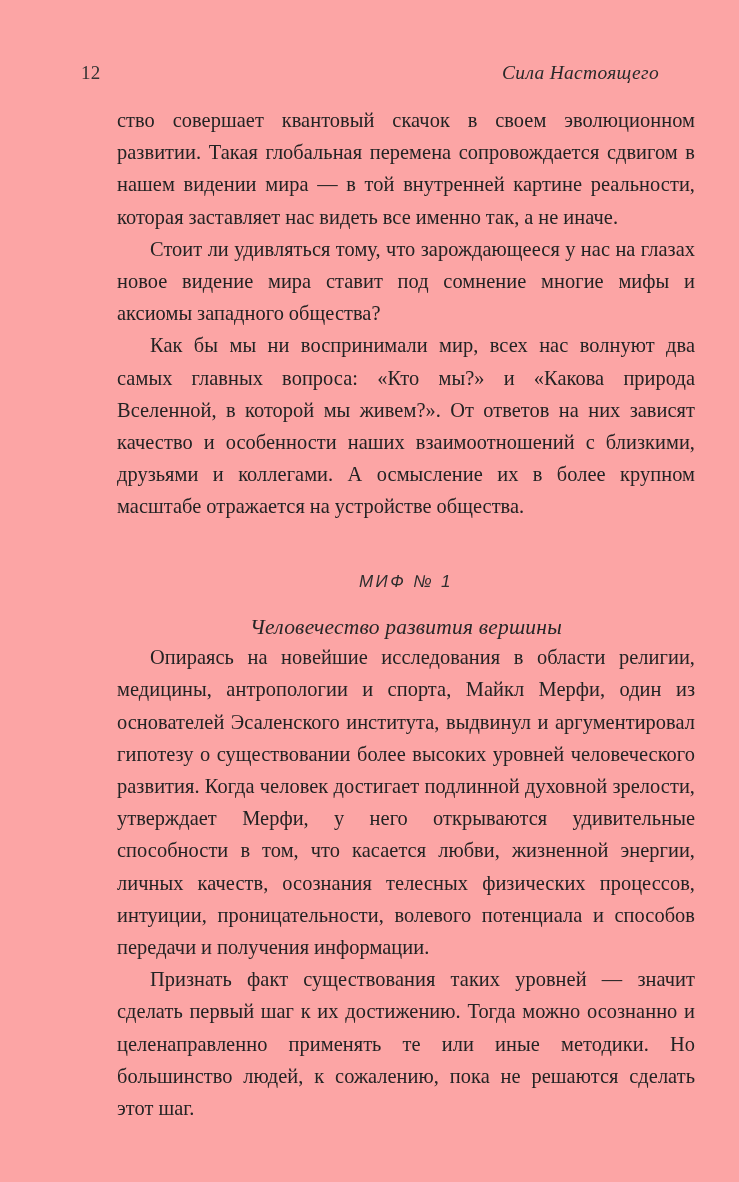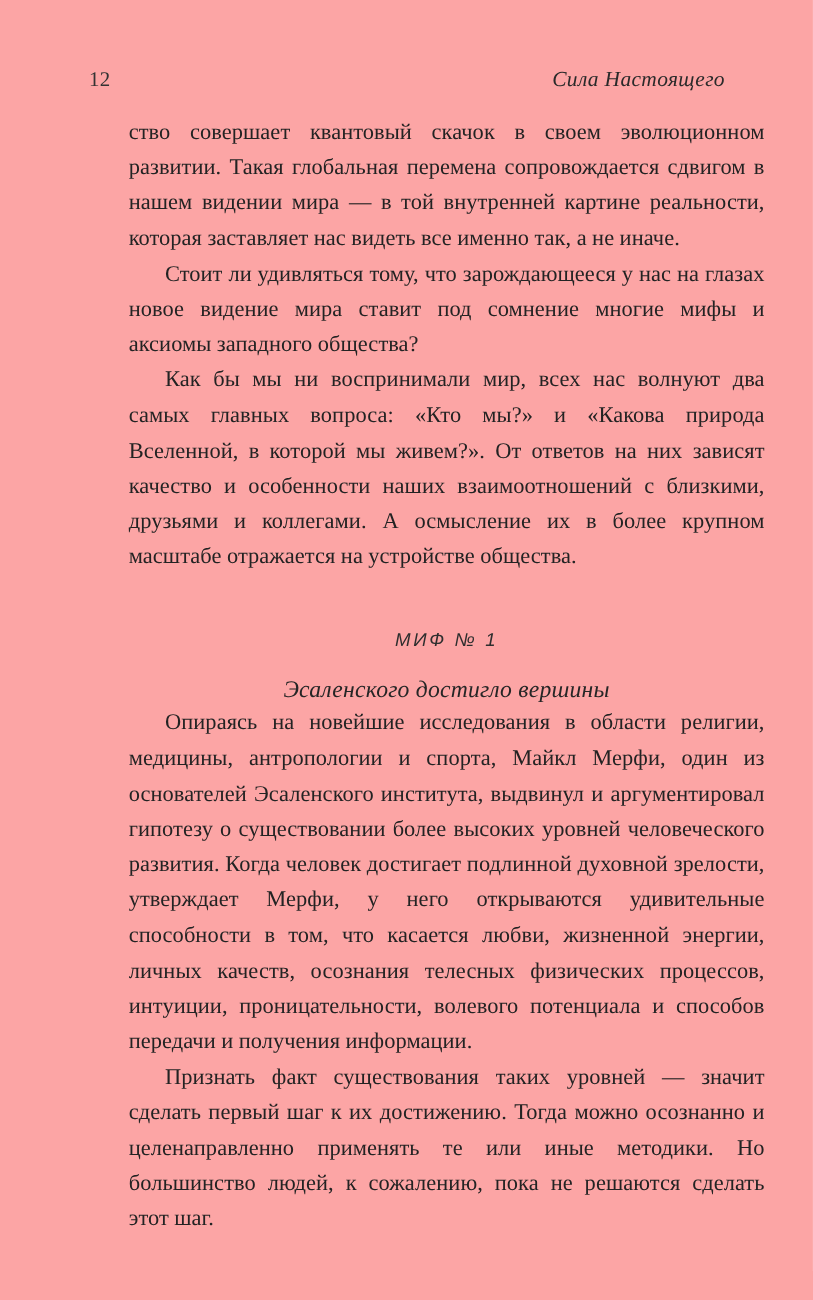--- a/index.html
+++ b/index.html
@@ -114,21 +114,21 @@
 
     <p class="body cont">ство совершает квантовый скачок в своем эволюционном развитии. Такая глобальная перемена сопровождается сдвигом в нашем видении мира — в той внутренней картине реальности, которая заставляет нас видеть все именно так, а не иначе.</p>
 
     <p class="body">Стоит ли удивляться тому, что зарождающееся у нас на глазах новое видение мира ставит под сомнение многие мифы и аксиомы западного общества?</p>
 
     <p class="body">Как бы мы ни воспринимали мир, всех нас волнуют два самых главных вопроса: «Кто мы?» и «Какова природа Вселенной, в которой мы живем?». От ответов на них зависят качество и особенности наших взаимоотношений с близкими, друзьями и коллегами. А осмысление их в более крупном масштабе отражается на устройстве общества.</p>
 
     <div class="myth-block">
       <div class="myth-label">МИФ № 1</div>
       <div class="myth-title">
-        <div>Эсаленского достигло вершины</div>
+        <div>Человечество развития вершины</div>
       </div>
     </div>
 
     <p class="body after-myth">Опираясь на новейшие исследования в области религии, медицины, антропологии и спорта, Майкл Мерфи, один из основателей Эсаленского института, выдвинул и аргументировал гипотезу о существовании более высоких уровней человеческого развития. Когда человек достигает подлинной духовной зрелости, утверждает Мерфи, у него открываются удивительные способности в том, что касается любви, жизненной энергии, личных качеств, осознания телесных физических процессов, интуиции, проницательности, волевого потенциала и способов передачи и получения информации.</p>
 
     <p class="body">Признать факт существования таких уровней — значит сделать первый шаг к их достижению. Тогда можно осознанно и целенаправленно применять те или иные методики. Но большинство людей, к сожалению, пока не решаются сделать этот шаг.</p>
 
   </div>
 </div>
 

